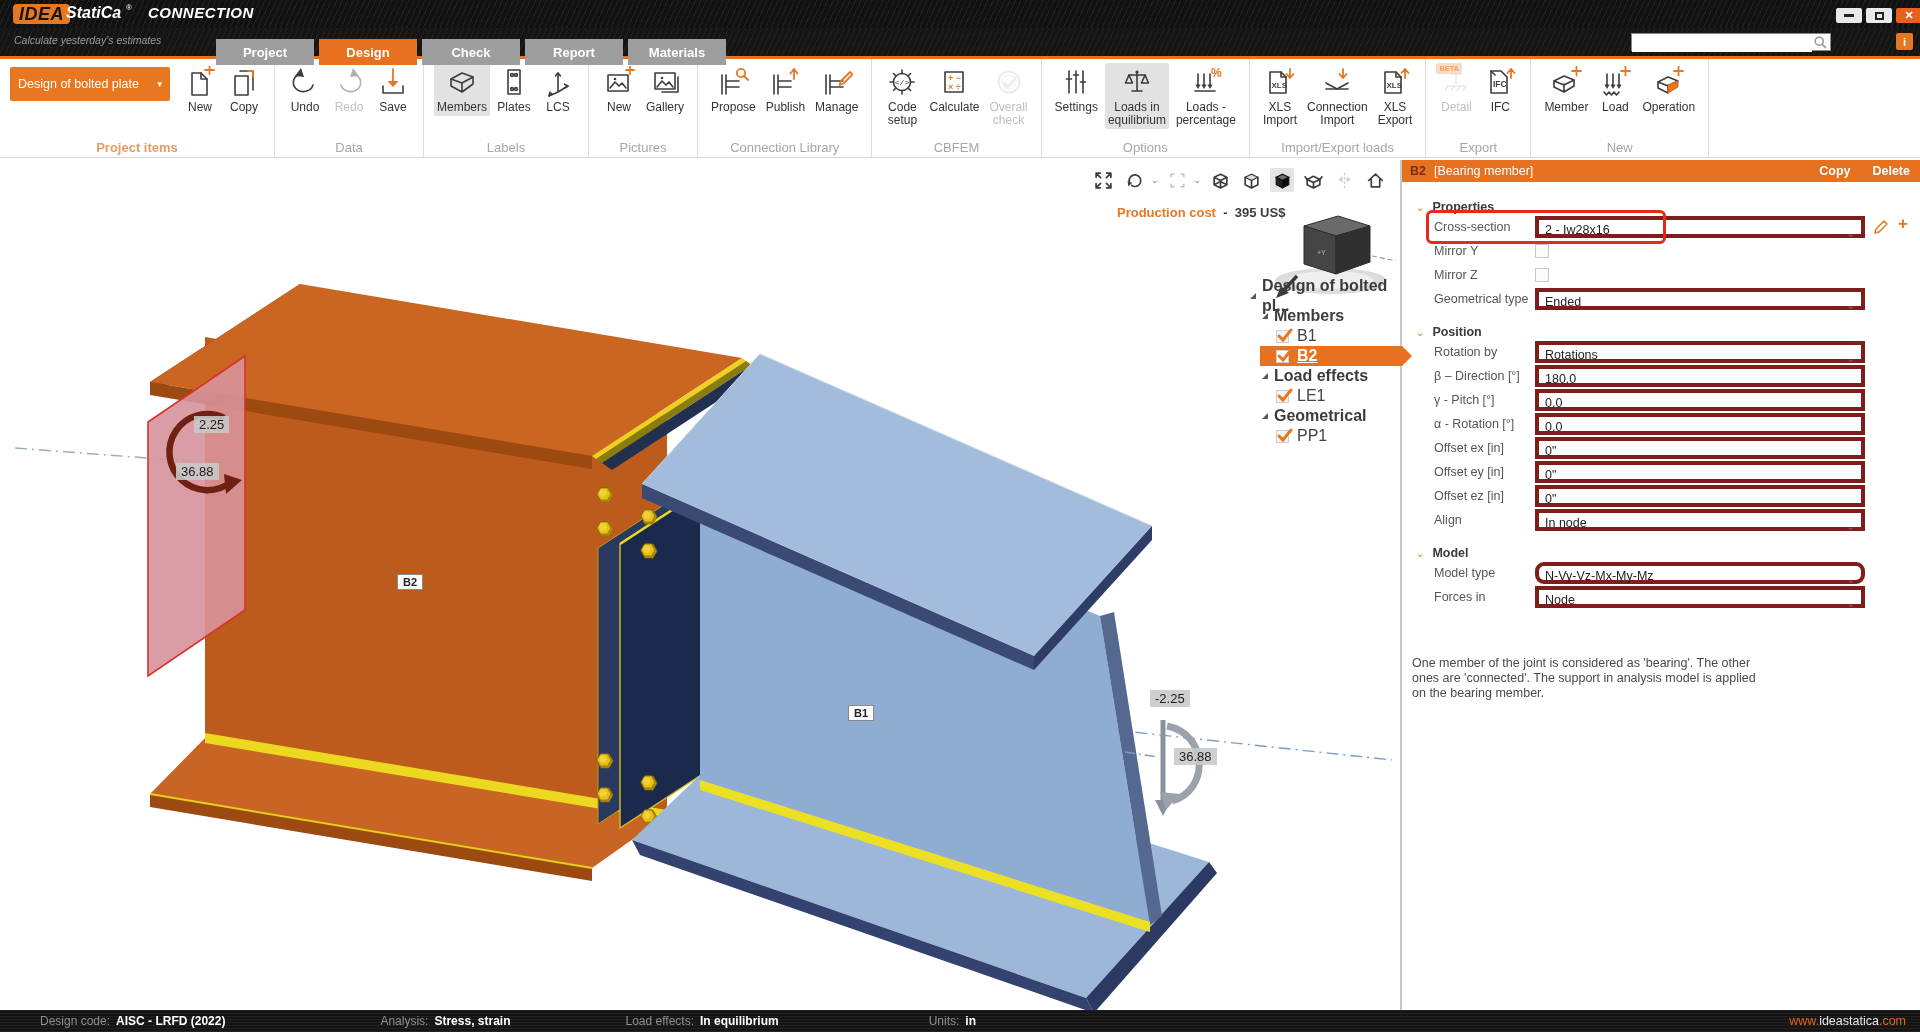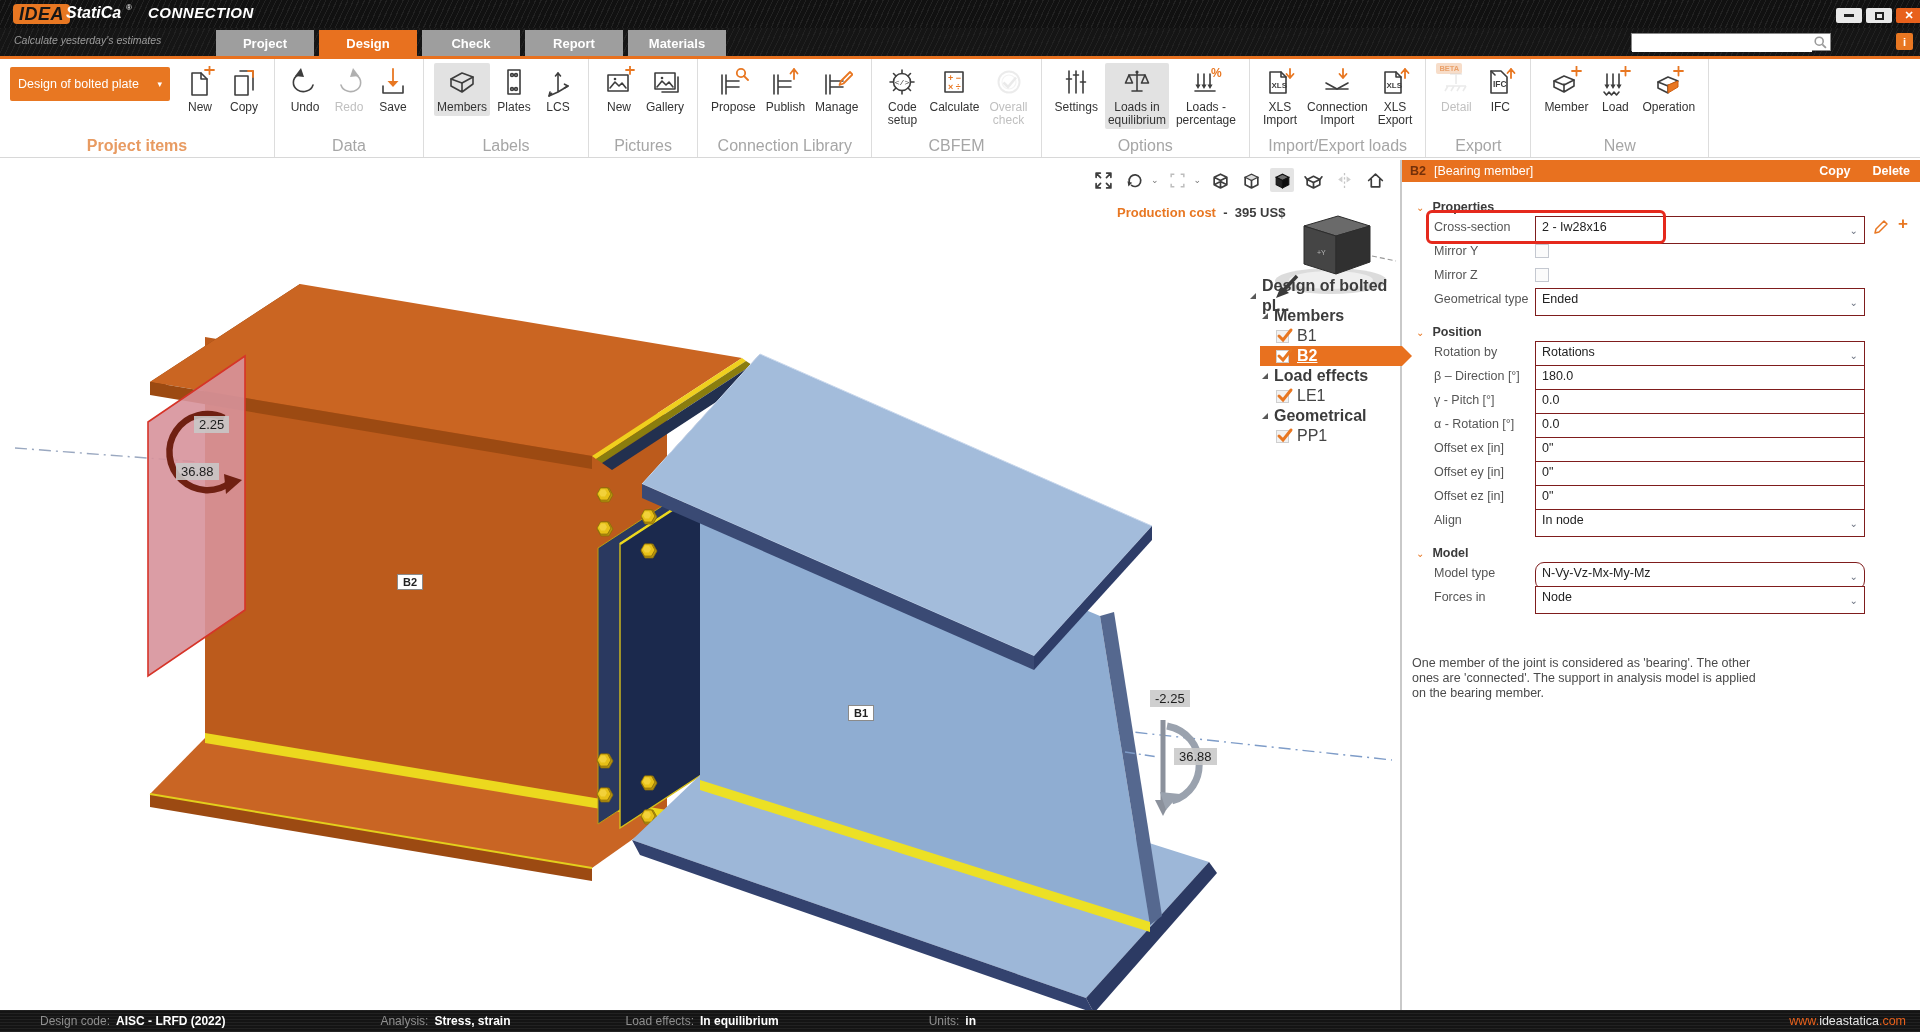--- a/index.html
+++ b/index.html
@@ -26,41 +26,41 @@
   #btn-close { left:1896px; background:#e8611c; }
   #btn-min i { width:10px; height:3px; background:#222; }
   #btn-max i { width:9px; height:8px; border:2px solid #222; }
   #btn-close span { color:#fff; font-weight:bold; font-size:11px; font-style:normal; }
 
   
   #tabbar { position:absolute; left:0; top:28px; width:1920px; height:28px;
     background:#151515 repeating-linear-gradient(115deg, rgba(255,255,255,.05) 0 1px, rgba(0,0,0,0) 1px 5px);
     z-index:29; }
   #tagline { position:absolute; left:14px; top:6px; color:#9b9b9b; font-style:italic; font-size:10.5px; }
-  #tabs { position:absolute; left:216px; top:2px; display:flex; gap:5px; }
+  #tabs { position:absolute; left:216px; top:11px; display:flex; gap:5px; }
   .tab { width:98px; height:26px; background:#9e9e9e; color:#fff; font-weight:bold;
     font-size:13px; display:flex; align-items:center; justify-content:center; cursor:pointer; }
   .tab.active { background:#e8711f; }
   #searchbox { position:absolute; left:1631px; top:5px; width:200px; height:18px;
     background:#fff; border:1px solid #888; }
   #searchbox input { width:180px; height:16px; border:none; outline:none; font-size:11px; padding-left:4px; }
   #search-glass { position:absolute; right:2px; top:1px; }
   #btn-info { position:absolute; left:1896px; top:5px; width:17px; height:17px; background:#e87722;
     border-radius:2px; color:#fff; font-weight:bold; font-size:11px; display:flex;
     align-items:center; justify-content:center; cursor:pointer; }
 
   #accent-line { position:absolute; left:0; top:56px; width:1920px; height:3px; background:#e8711f; z-index:28; }
 
   
   #ribbon { position:absolute; left:0; top:59px; width:1920px; height:99px; background:#fff;
     border-bottom:1px solid #d8d8d8; display:flex; z-index:27; }
   .rgroup { position:relative; display:flex; align-items:flex-start; padding:4px 8px 18px 8px;
     border-right:1px solid #ddd; }
   .rgroup-label { position:absolute; left:0; right:0; bottom:2px; text-align:center;
-    font-size:16px; color:#a6a6a6; white-space:nowrap; }
+    font-size:13px; color:#a6a6a6; white-space:nowrap; }
   .rgroup-label.accent { color:#e89b62; font-weight:bold; }
   .rbtn { display:flex; flex-direction:column; align-items:center; margin:0 2px; padding:2px 3px;
     border-radius:2px; cursor:pointer; position:relative; }
   .rbtn.active { background:#e2e2e2; }
   .rbtn.disabled { cursor:default; }
   .rbtn.disabled .rbtn-label { color:#c0c0c0; }
   .rbtn.disabled svg { opacity:.4; filter:grayscale(1); }
   .rbtn-icon { width:34px; height:34px; display:flex; align-items:center; justify-content:center; }
   .rbtn-label { font-size:12px; color:#333; text-align:center; line-height:13px; margin-top:2px; white-space:nowrap; }
   .rbtn-badge { position:absolute; left:0px; top:0px; background:#f7ddc9; color:#eaa16b;
@@ -112,21 +112,21 @@
     display:flex; align-items:center; font-size:12.5px; }
   #insp-id { color:#73300a; font-weight:bold; margin-left:8px; }
   #insp-type { color:#fff; margin-left:8px; }
   #insp-copy, #insp-del { color:#fff; font-weight:bold; cursor:pointer; }
   #insp-copy { margin-left:auto; margin-right:22px; }
   #insp-del { margin-right:10px; }
   .sect-head { position:absolute; left:14px; display:flex; align-items:center; height:18px; }
   .sect-chev { color:#e87722; font-size:10px; margin-right:8px; }
   .sect-title { font-weight:bold; font-size:12.5px; color:#3a3a3a; }
   .prop-label { position:absolute; left:32px; font-size:12.5px; color:#555; height:22px; line-height:22px; white-space:nowrap; }
-  .prop-ctrl { position:absolute; left:133px; width:330px; height:28px; border:1px solid #7f1d1d;
+  .prop-ctrl { position:absolute; left:133px; width:330px; height:22px; border:4px solid #7f1d1d;
     background:#fff; font-size:12.5px; color:#222; line-height:20px; padding-left:6px; }
   .prop-ctrl .dd { position:absolute; right:6px; top:4px; color:#6b7280; font-size:10px; }
   .prop-cbx { position:absolute; left:133px; width:14px; height:14px; border:1px solid #c4c8d0; background:#fbfbfb; }
   #red-box { position:absolute; left:24px; top:50px; width:240px; height:34px;
     border:3px solid #e5291c; border-radius:6px; z-index:3; }
   #cs-pencil { position:absolute; left:470px; cursor:pointer; }
   #cs-plus { position:absolute; left:496px; color:#e87722; font-size:17px; font-weight:bold; cursor:pointer; }
   #insp-note { position:absolute; left:10px; top:496px; width:360px; font-size:12.5px; color:#4a4a4a; line-height:15px; }
 
   

